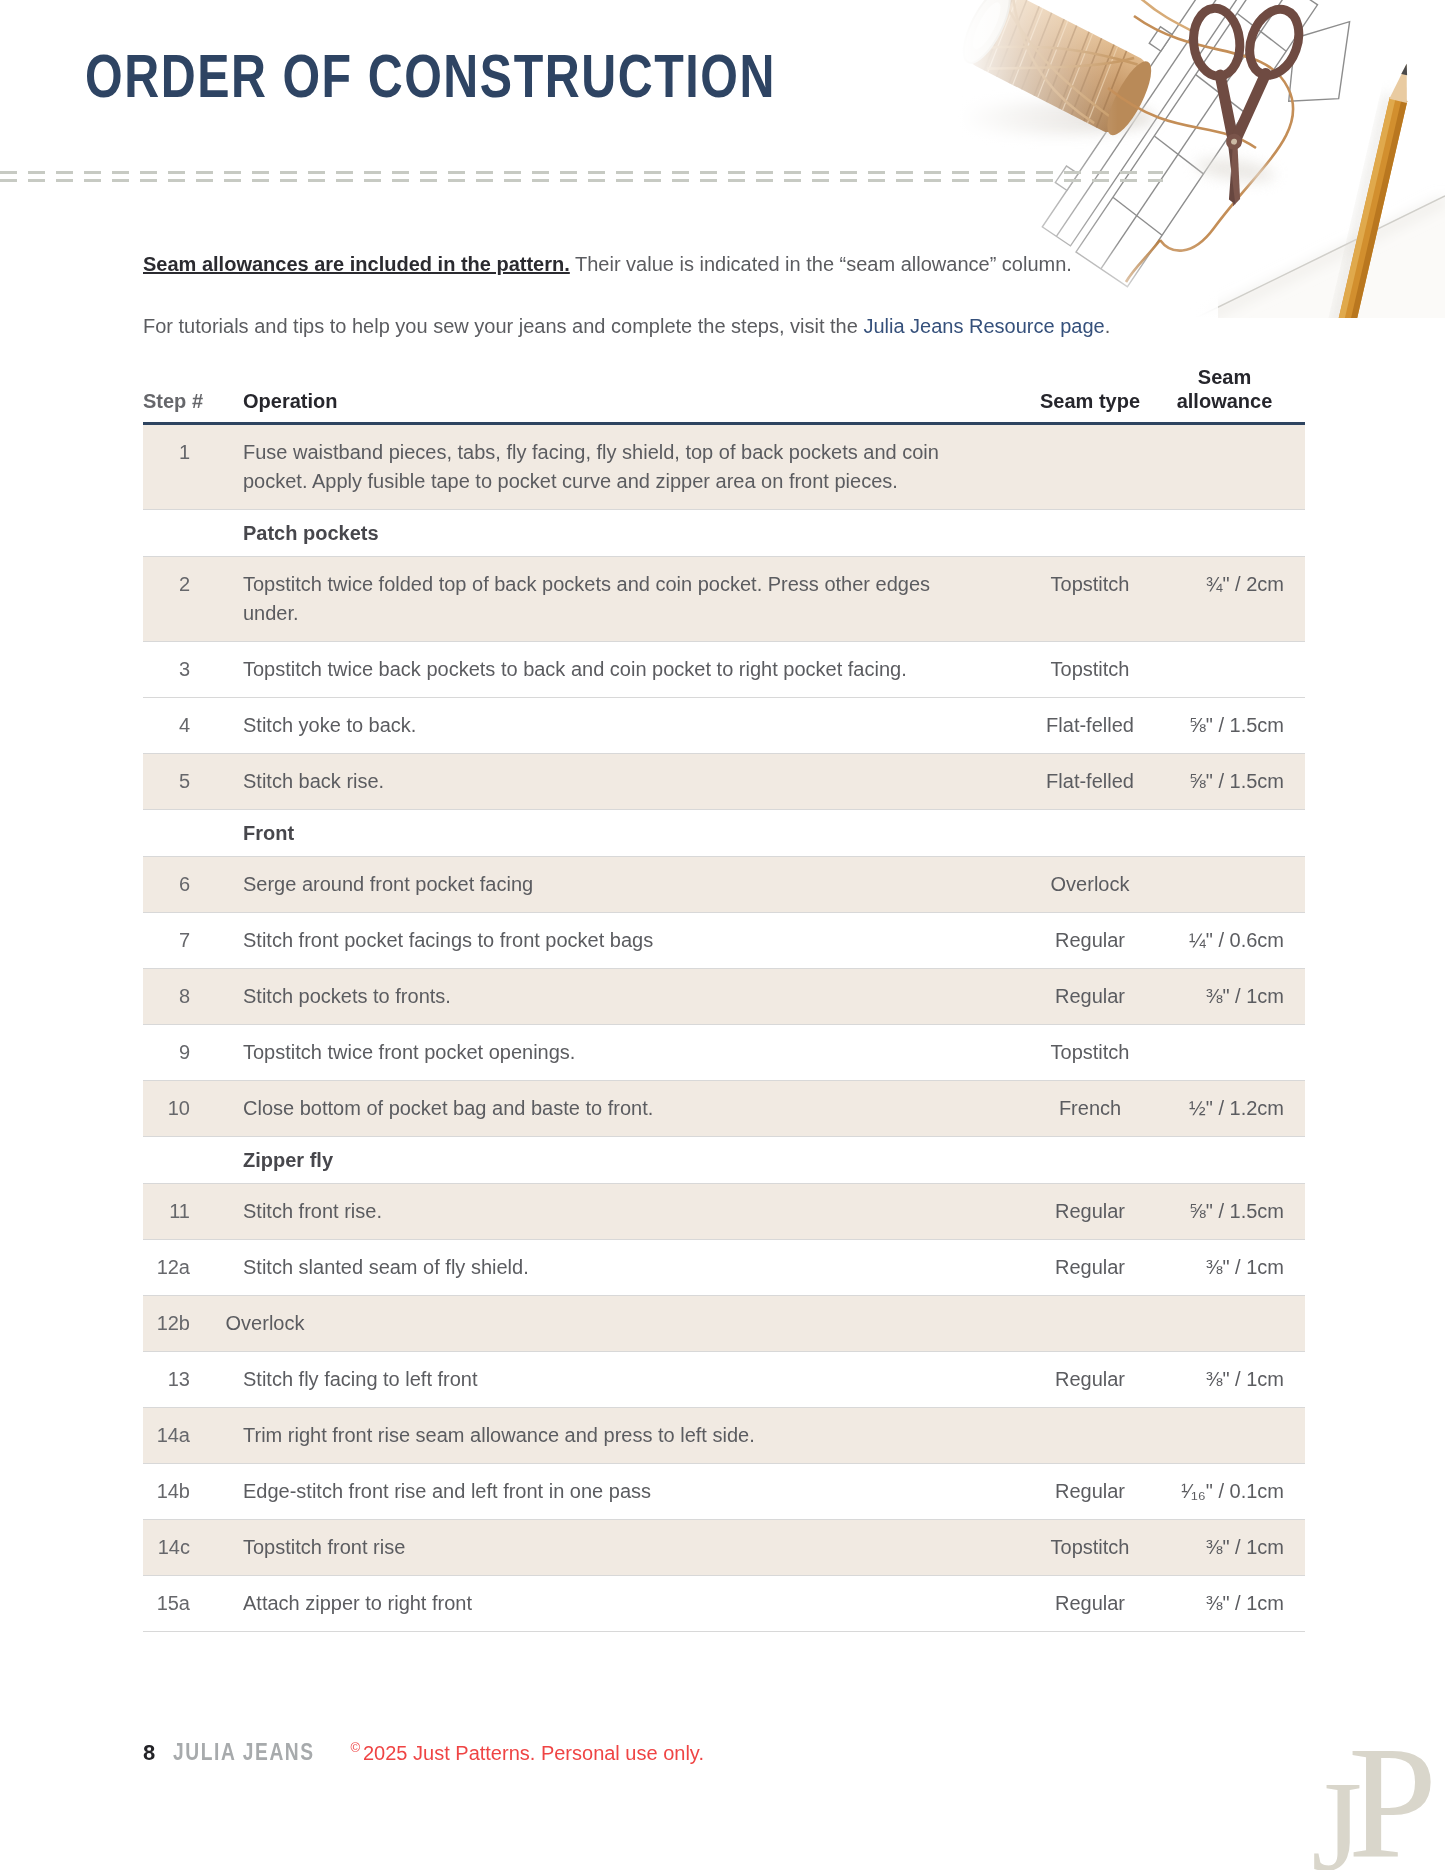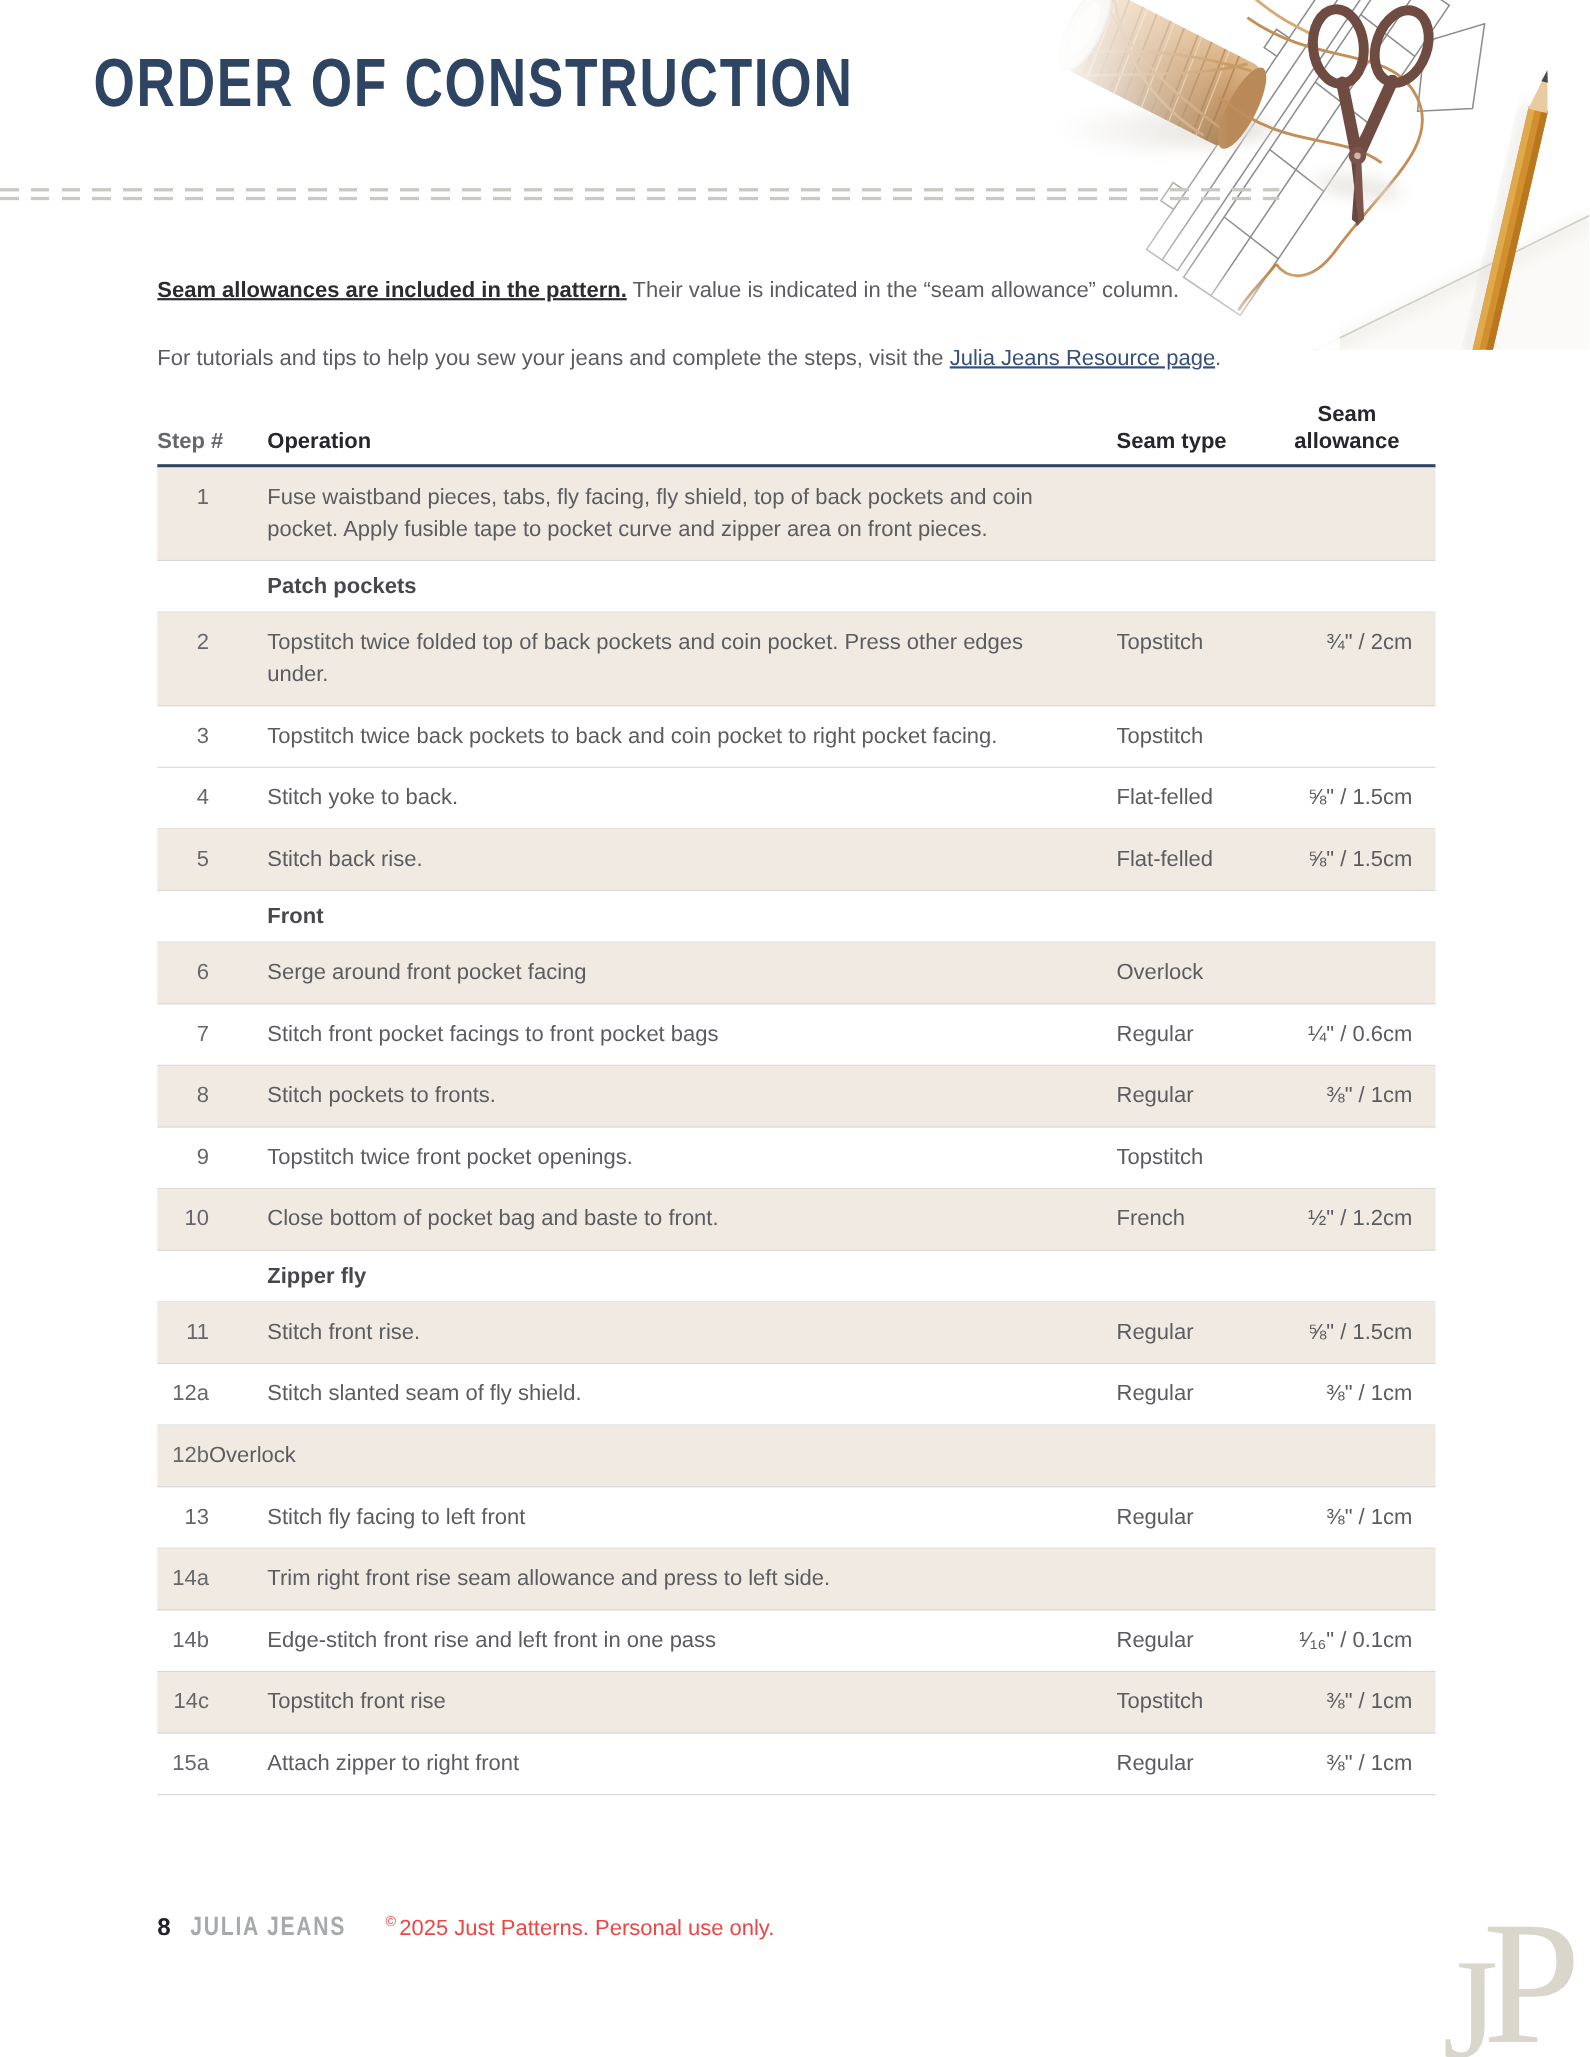--- a/index.html
+++ b/index.html
@@ -20,36 +20,36 @@
   .dash-line .d{
     height:3px;margin-bottom:5px;
     background:repeating-linear-gradient(90deg,#c7cac3 0 17px,transparent 17px 28px);
   }
   
   .photo{position:absolute;right:0;top:0;width:487px;height:318px;z-index:1;}
   
   .intro{position:absolute;left:143px;top:250px;width:1100px;font-size:20px;line-height:29px;z-index:6;}
   .intro p{margin:0 0 33px 0;}
   .intro .b{font-weight:700;color:#2b2b30;text-decoration:underline;}
-  .intro a{color:#35507b;text-decoration:underline;cursor:pointer;}
+  .intro a{color:#35507b;cursor:pointer;}
   
   .order-table{position:absolute;left:143px;top:365px;width:1162px;z-index:6;}
   .thead{
     display:flex;align-items:flex-end;
     padding-bottom:9px;border-bottom:3px solid #2e4460;
     font-weight:700;font-size:20px;color:#26262c;line-height:24px;
   }
   .row{display:flex;align-items:flex-start;border-bottom:1.5px solid #d8d8d8;
        font-size:20px;line-height:29px;padding:13px 0;}
   .row.shaded{background:#f1eae2;}
   .row.section{padding:9px 0;line-height:28px;}
   .col-step{width:47px;text-align:right;flex:none;color:#66676b;}
   .thead .col-step{text-align:left;white-space:nowrap;}
   .col-op{flex:1;padding-left:53px;padding-right:40px;}
-  .col-type{width:150px;text-align:left;flex:none;}
+  .col-type{width:150px;text-align:center;flex:none;}
   .col-allow{width:119px;padding-right:21px;text-align:right;flex:none;}
   .thead .col-allow{text-align:center;}
   .section-title{font-weight:700;color:#47474c;}
   
   .footer{position:absolute;left:143px;right:140px;top:1738px;z-index:6;display:flex;align-items:baseline;}
   .page-num{font-size:22px;font-weight:700;color:#232327;}
   .brand{
     display:inline-block;margin-left:18px;font-size:24px;font-weight:700;letter-spacing:2px;
     color:#a7aaac;transform:scaleX(0.8);transform-origin:left bottom;white-space:nowrap;
   }

